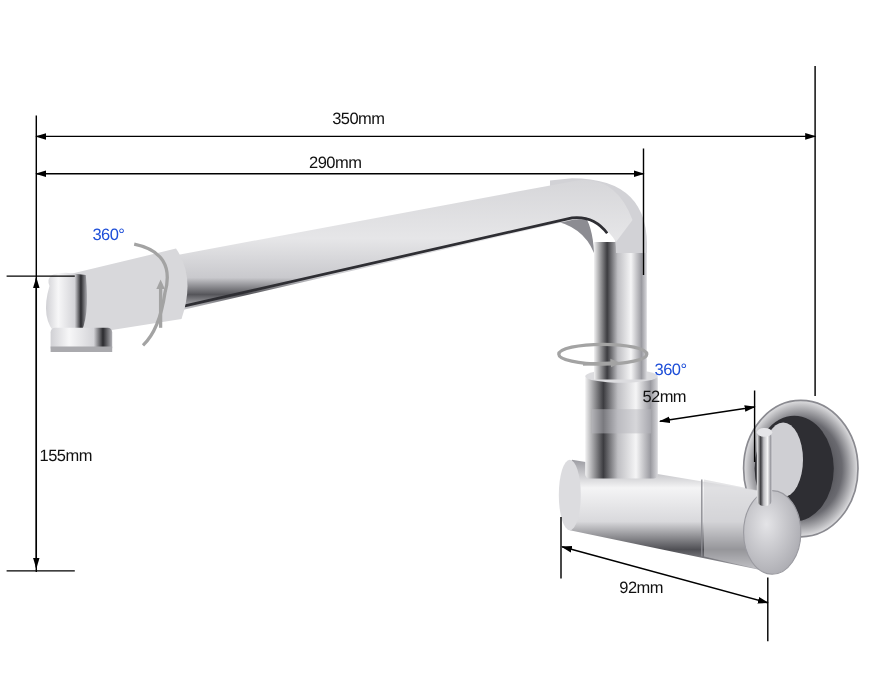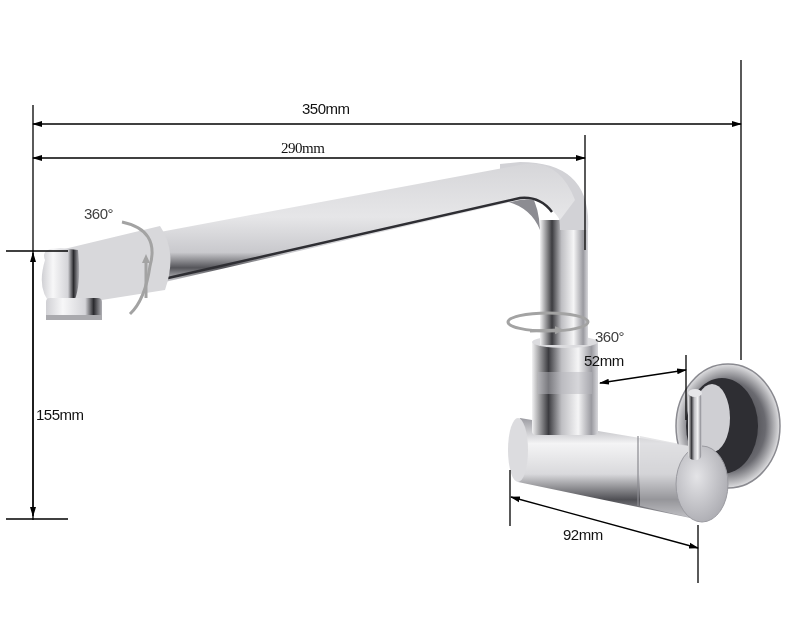--- a/index.html
+++ b/index.html
@@ -1,19 +1,19 @@
 <!DOCTYPE html>
 <html><head>
   <meta charset="utf-8">
   <style>
     html, body { margin: 0; padding: 0; background: #ffffff; }
     body { width: 800px; height: 621px; position: relative; overflow: hidden; font-family: "Liberation Sans", sans-serif; }
     .canvas { position: absolute; left: 0; top: 0; width: 704px; height: 621px; }
     .label { position: absolute; font-family: "Liberation Sans", sans-serif; color: #111; font-size: 15px; letter-spacing: -0.5px; white-space: nowrap; }
-    .label.rot { color: #404040; font-size: 15px; }
+    .label.rot { color: #1d4ed8; font-size: 15px; }
   </style>
 </head>
 <body>
 
 <div class="canvas">
   <svg width="800" height="621" viewBox="0 0 800 621" xmlns="http://www.w3.org/2000/svg">
     <defs>
       <linearGradient id="armGrad" x1="0" y1="0" x2="0" y2="1">
         <stop offset="0" stop-color="#d6d6d9"></stop>
         <stop offset="0.45" stop-color="#e6e6e8"></stop>
@@ -134,19 +134,19 @@
       <line x1="33" y1="253" x2="33" y2="516" marker-start="url(#arrowStart)" marker-end="url(#arrowEnd)"></line>
 
       <line x1="600" y1="383" x2="686" y2="370" marker-start="url(#arrowStart)" marker-end="url(#arrowEnd)"></line>
 
       <line x1="511" y1="497" x2="698" y2="548" marker-start="url(#arrowStart)" marker-end="url(#arrowEnd)"></line>
     </g>
   </svg>
 
   
   <div class="label" style="left:302px; top:100px;">350mm</div>
-  <div class="label" style="left:281px; top:140px;font-family:Liberation Serif, serif;">290mm</div>
+  <div class="label" style="left:281px; top:140px;">290mm</div>
   <div class="label" style="left:36px; top:374px;margin-top:32px;">155mm</div>
   <div class="label" style="left:584px; top:352px;">52mm</div>
   <div class="label" style="left:563px; top:526px;text-align:center;">92mm</div>
   <div class="label rot" style="left:84px; top:205px;">360°</div>
   <div class="label rot" style="left:595px; top:328px;">360°</div>
 </div>
 
 </body></html>

